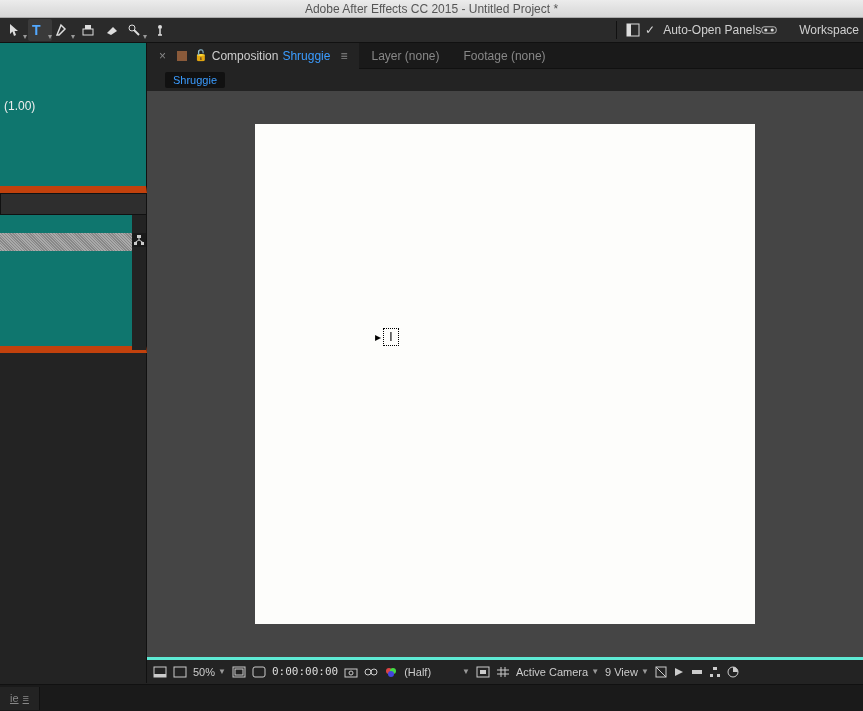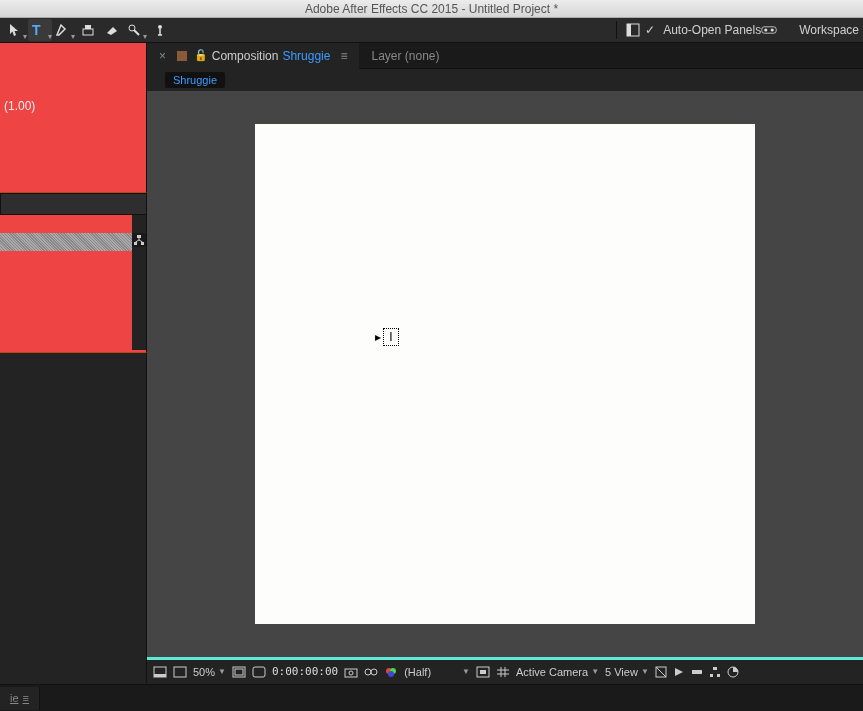--- a/index.html
+++ b/index.html
@@ -12,21 +12,21 @@
   .tool.active { background: #3a3a3a; }
   .tool .carat { font-size: 8px; color: #999; position: relative; top: 6px; left: 2px; }
   .spacer-v { width: 1px; height: 18px; background: #111; margin: 0 4px; }
   .toolbar-right { margin-left: auto; display: flex; align-items: center; gap: 8px; }
   .auto-open { color: #d0d0d0; font-size: 12px; margin-left: 6px; }
   .check { color: #d0d0d0; margin-right: 2px; }
   .workspace { color: #d0d0d0; font-size: 12px; margin-left: 14px; }
   
   .main { display: flex; height: 640px; }
   .leftcol { width: 147px; display: flex; flex-direction: column; }
-  .panel { background: #ef4444; border-bottom: 1px solid #c2410c; border-right: 1px solid #111; }
+  .panel { background: #0f766e; border-bottom: 7px solid #c2410c; border-right: 1px solid #111; }
   .panel-top { height: 150px; padding: 6px 4px; color: #eee; font-size: 12px; }
   .panel-top .val { margin-top: 50px; }
   .panel-mid { height: 160px; position: relative; }
   .project-header { height: 22px; background: #2e2e2e; border: 1px solid #111; border-right: none; margin-top: 0; }
   .project-body { position: relative; height: 135px; }
   .project-row { height: 18px; background: repeating-linear-gradient(45deg, #aaa, #aaa 1px, #888 1px, #888 2px); position: absolute; top: 18px; left: 0; right: 14px; }
   .proj-side { position: absolute; right: 0; top: 0; width: 14px; height: 100%; background: #232323; }
   .flow-icon { position: absolute; right: 0; top: 18px; width: 14px; height: 14px; background: #1a1a1a; display: flex; align-items: center; justify-content: center; color: #aaa; font-size: 10px; }
   .panel-bot { flex: 1; background: #232323; border-right: 1px solid #111; }
   
@@ -163,20 +163,23 @@
             </svg>
           </span>
         <span class="lock">🔓</span>
         <span>Composition</span>
         <span class="link">Shruggie</span>
         <span class="menu">≡</span>
       </div>
       <div class="tab">
         <span>Layer (none)</span>
       </div>
+      <div class="tab">
+        <span>Footage (none)</span>
+      </div>
     </div>
     <div class="subtab-row">
       <span class="subtab">Shruggie</span>
     </div>
     <div class="canvas-area">
       <div class="canvas">
         <div class="text-cursor">
           <span class="arrow">▸</span>
           <div class="text-box">I</div>
         </div>
@@ -242,21 +245,21 @@
       <div class="vf-item">
           <svg width="14" height="12">
             <path d="M1 4 H13 M1 8 H13 M5 1 V11 M9 1 V11" stroke="#ccc"></path>
           </svg>
         </div>
       <div class="vf-item">
           <span>Active Camera</span>
           <span class="vf-ddown">▼</span>
         </div>
       <div class="vf-item">
-          <span>5 View</span>
+          <span>9 View</span>
           <span class="vf-ddown">▼</span>
         </div>
       <div class="vf-item">
           <svg width="12" height="12">
             <rect x="1" y="1" width="10" height="10" fill="none" stroke="#ccc"></rect>
             <path d="M1 1 L11 11" stroke="#ccc"></path>
           </svg>
         </div>
       <div class="vf-item">
           <svg width="12" height="12">

